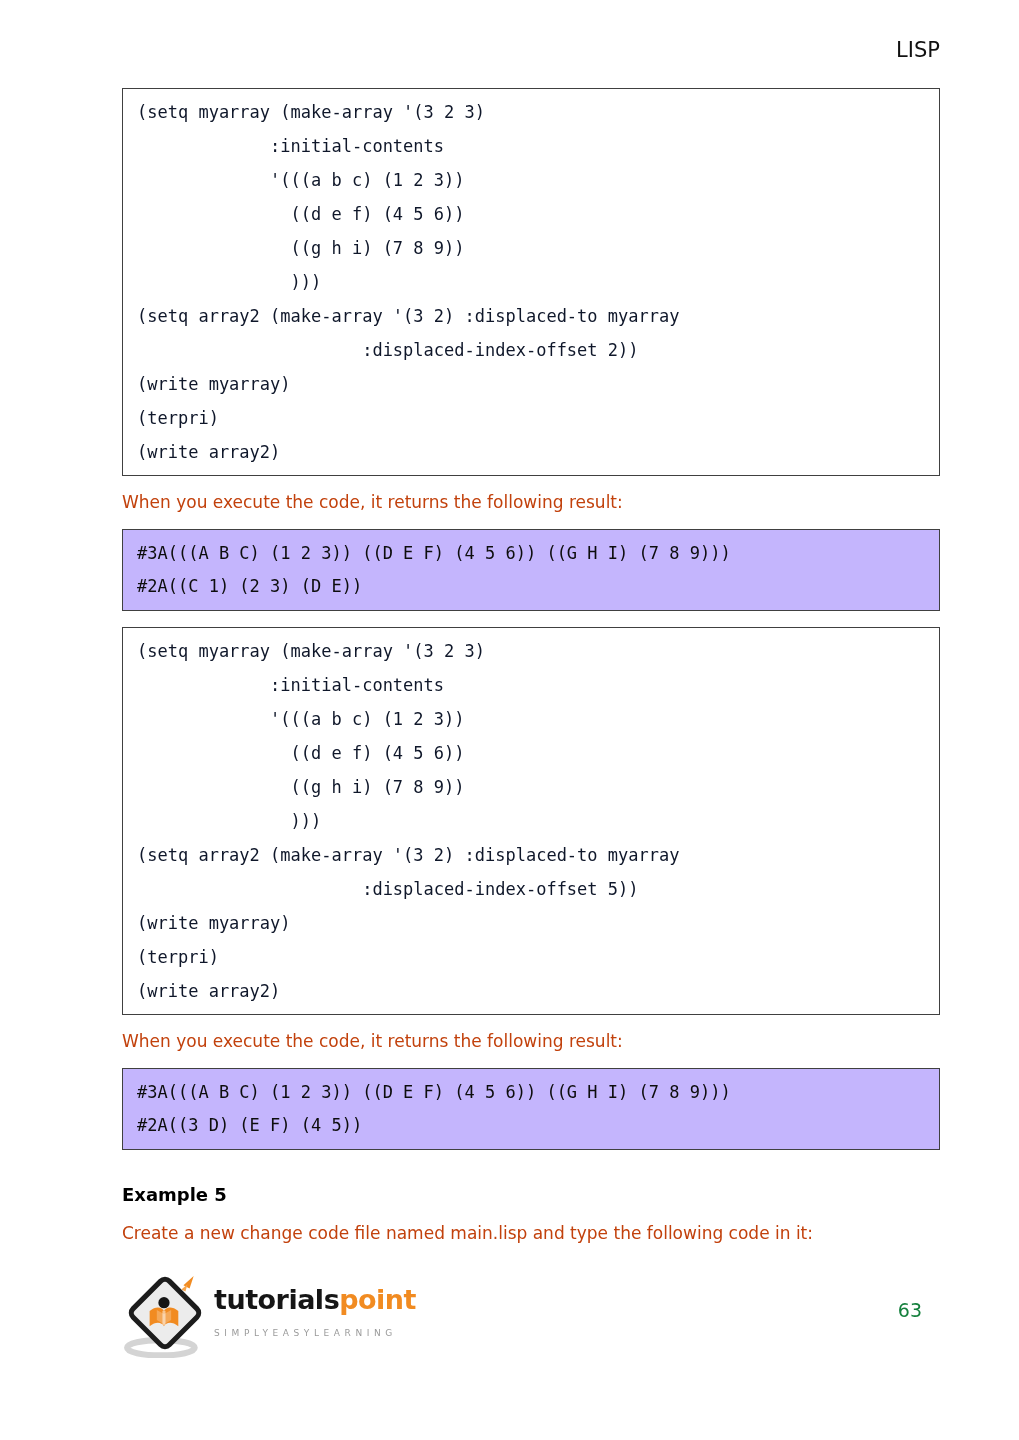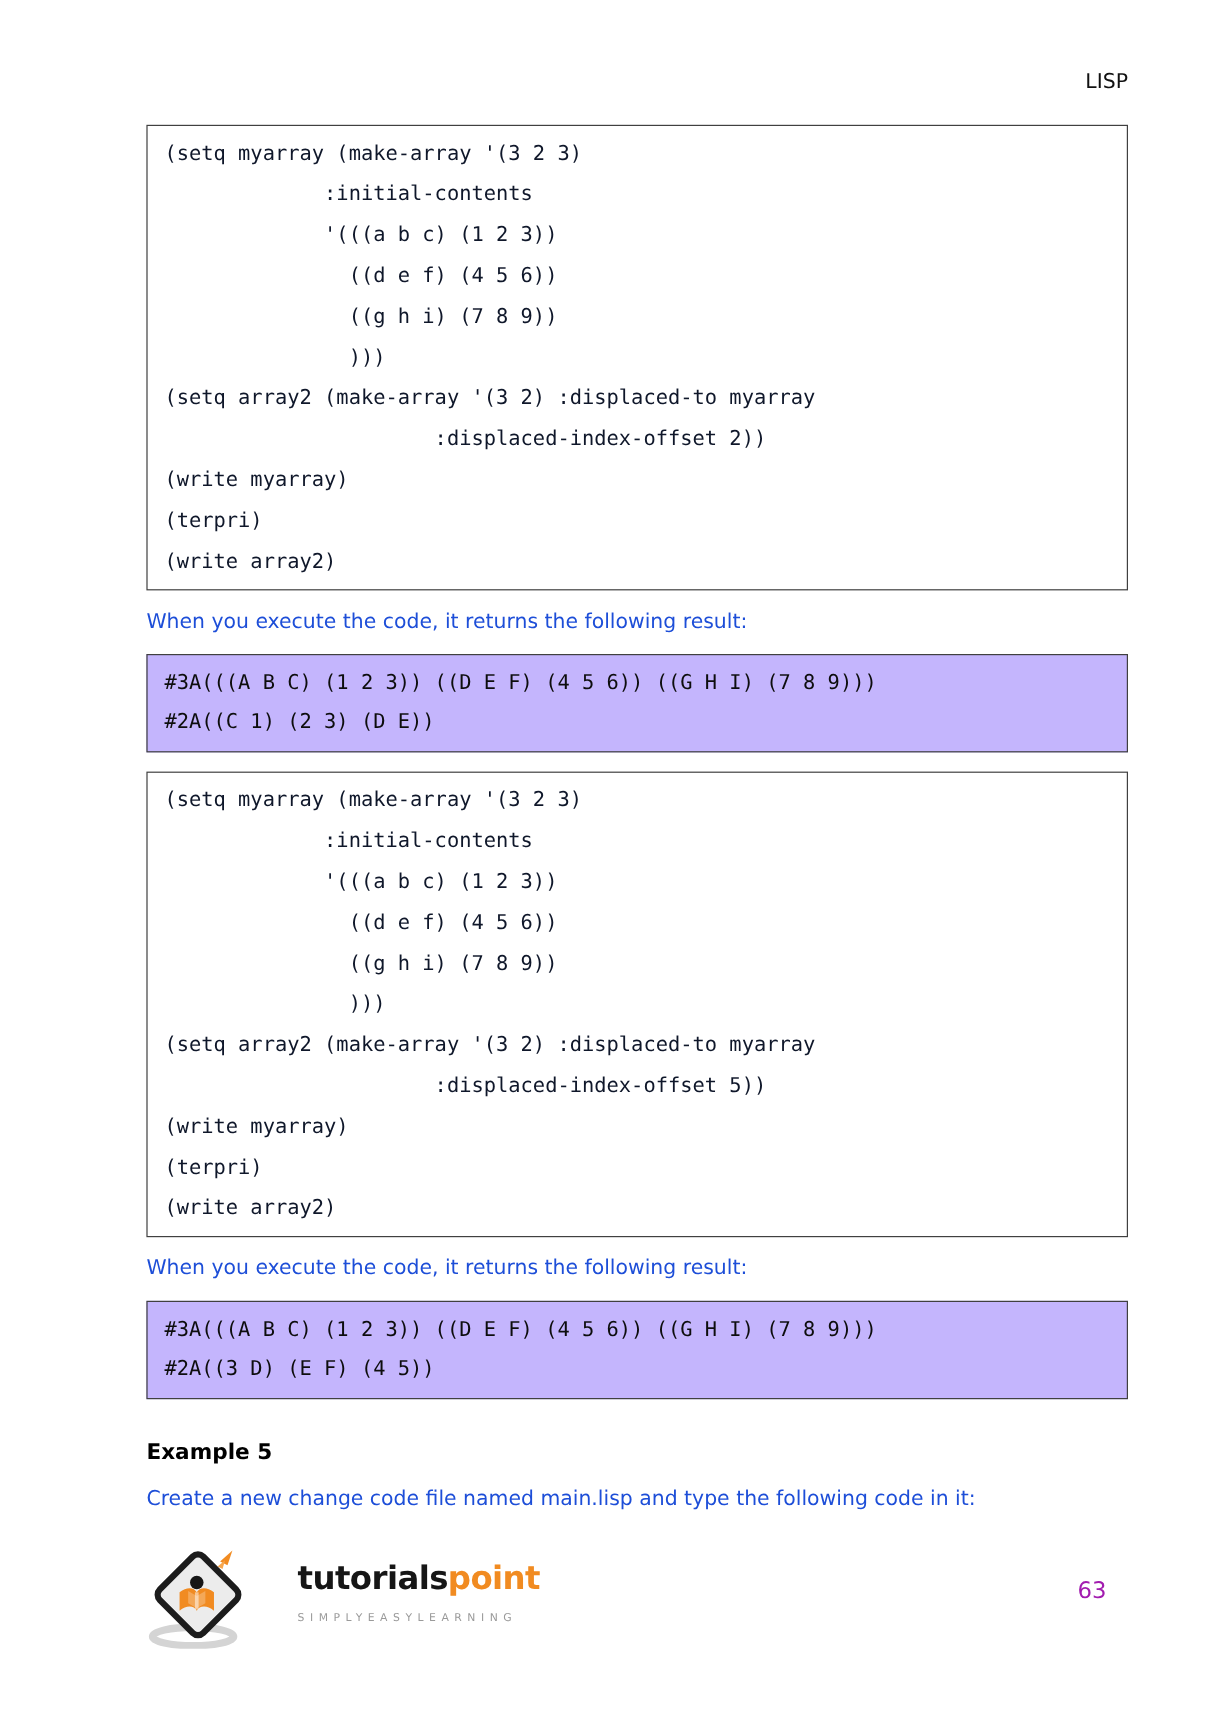--- a/index.html
+++ b/index.html
@@ -5,24 +5,24 @@
   * { margin: 0; padding: 0; box-sizing: border-box; }
   html, body { background: #ffffff; }
   body {
     width: 1019px; height: 1440px;
     font-family: "DejaVu Sans", "Liberation Sans", sans-serif;
     color: #1a1a1a;
     position: relative;
     overflow: hidden;
   }
   .running-header {
-    padding-top: 58px;
+    padding-top: 38px;
     padding-right: 79px;
     text-align: right;
-    font-size: 17px;
+    font-size: 21px;
     color: #111;
   }
   .content {
     margin: 26px 79px 0 122px; 
   }
   .code-box {
     border: 1px solid #404040;
     background: #ffffff;
     padding: 6px 14px;
     margin: 16px 0;
@@ -44,55 +44,55 @@
     font-family: "DejaVu Sans Mono", "Liberation Mono", monospace;
     font-size: 17px;
     line-height: 33px;
     white-space: pre;
     color: #0d0d0d;
   }
   p.body-text {
     font-size: 17px;
     line-height: 21px;
     margin: 16px 0;
-    color: #1d4ed8;
+    color: #c2410c;
   }
   h3.example-heading {
     font-size: 18px;
     font-weight: bold;
     margin: 34px 0 0 0;
     color: #000;
   }
   p.example-intro { margin-top: 18px; }
   .footer {
     display: flex;
     justify-content: space-between;
     align-items: center;
     margin: 28px 79px 0 122px;
   }
-  .logo { display: flex; align-items: center; gap: 34px; }
+  .logo { display: flex; align-items: center; }
   .logo-mark { width: 86px; height: 86px; }
   .logo-text { margin-left: 6px; margin-top: -6px; }
   .brand {
     font-size: 27px;
     font-weight: bold;
     letter-spacing: -0.5px;
     color: #161616;
     line-height: 28px;
   }
   .brand .accent { color: #f18b21; }
   .tagline {
     font-size: 9px;
     letter-spacing: 4.6px;
     color: #9a9a9a;
     margin-top: 14px;
   }
   .page-number {
     font-size: 19px;
-    color: #a21caf;
+    color: #15803d;
     padding-right: 18px;
     padding-bottom: 10px;
   }
 </style>
 </head>
 <body>
 
 <div class="page">
 
   <div class="running-header">

